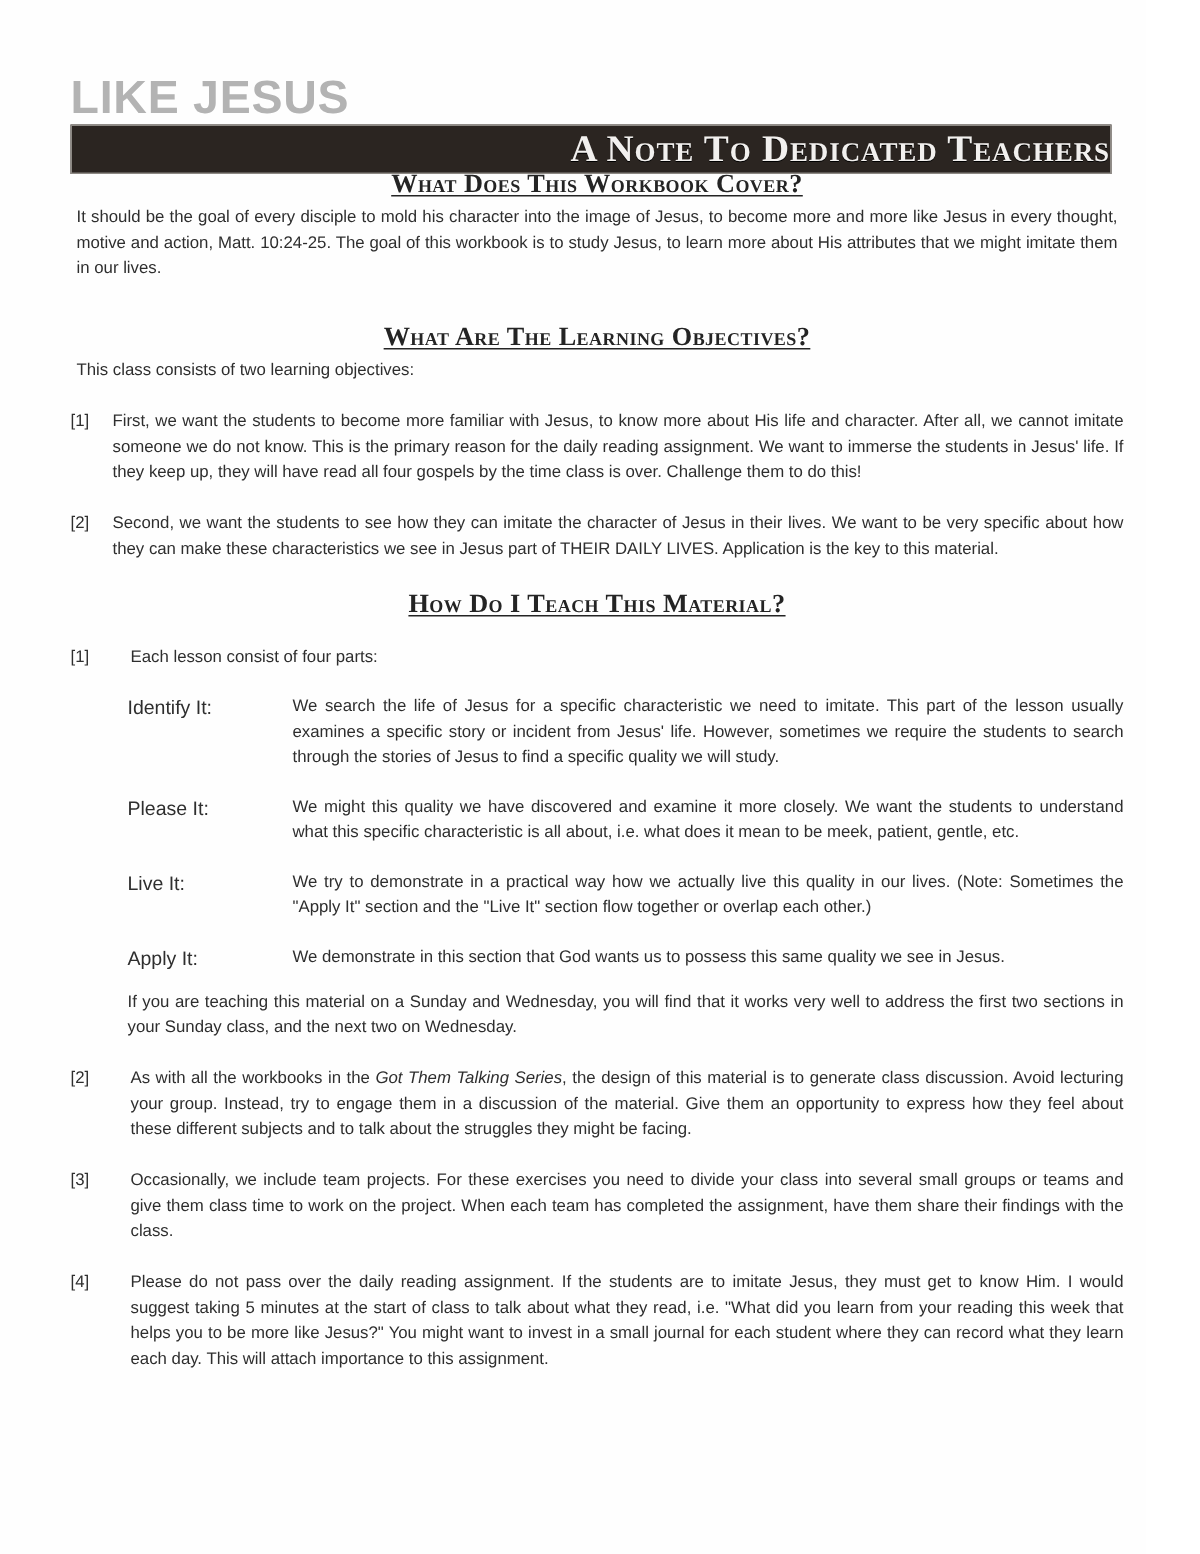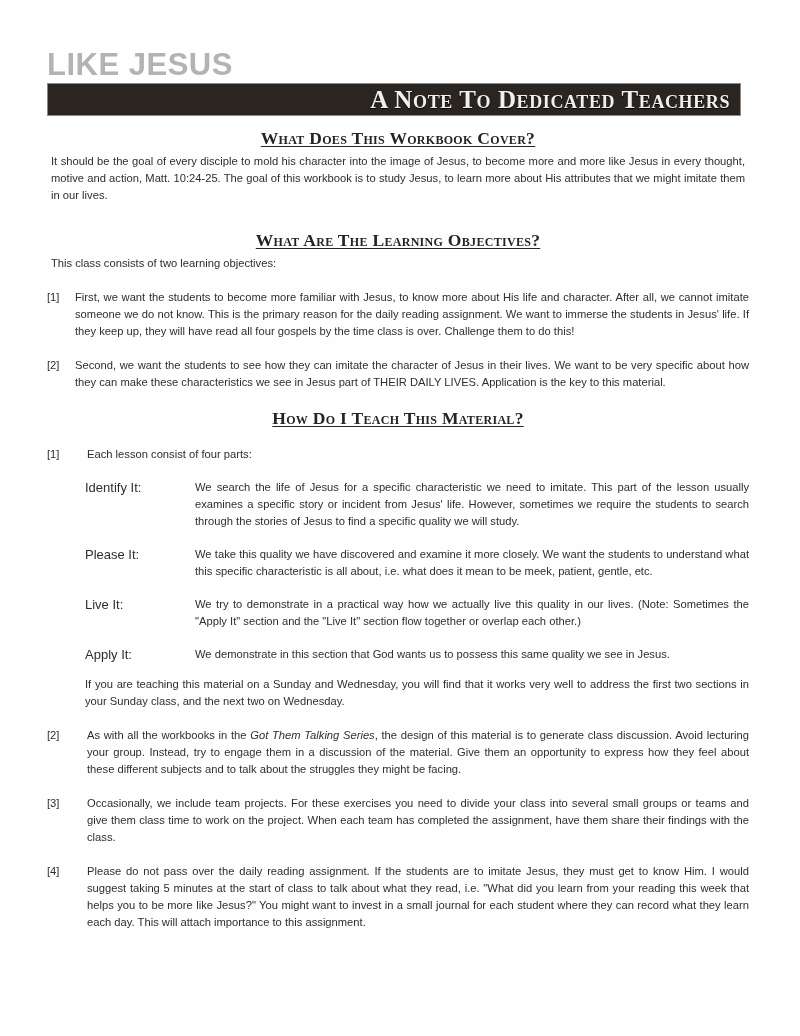--- a/index.html
+++ b/index.html
@@ -46,40 +46,39 @@
   .title-banner {
     margin-top: 1px;
     width: 694px;
     height: 33px;
     background: #2b2521;
     border: 1px solid #8d8984;
     box-sizing: border-box;
     display: flex;
     align-items: center;
     justify-content: flex-end;
-    padding-right: 10px;
     overflow: hidden;
   }
   .title-banner .banner-text {
     color: #f2f0ee;
     font-family: "Liberation Serif", serif;
     font-weight: bold;
     font-size: 25px;
     line-height: 25px;
     letter-spacing: 0.6px;
     font-variant: small-caps;
     text-shadow: 0 1px 0 #000;
     white-space: nowrap;
   }
 
   
   .content {
     position: absolute;
     left: 47px;
-    top: 128px;
+    top: 112px;
     width: 702px;
   }
 
   h2.section-heading {
     font-family: "Liberation Serif", serif;
     font-weight: bold;
     font-size: 17.5px;
     font-variant: small-caps;
     letter-spacing: 0.3px;
     color: #242424;
@@ -202,21 +201,21 @@
         <span class="item-body">Each lesson consist of four parts:</span>
       </div>
 
       <div class="def-list">
         <div class="def-row">
           <span class="def-term">Identify It:</span>
           <span class="def-desc">We search the life of Jesus for a specific characteristic we need to imitate.  This part of the lesson usually examines a specific story or incident from Jesus' life.  However, sometimes we require the students to search through the stories of Jesus to find a specific quality we will study.</span>
         </div>
         <div class="def-row">
           <span class="def-term">Please It:</span>
-          <span class="def-desc">We take this quality we have discovered and examine it more closely.  We want the students to understand what this specific characteristic is all about, i.e. what  does it mean to be meek, patient, gentle, etc.</span>
+          <span class="def-desc">We might this quality we have discovered and examine it more closely.  We want the students to understand what this specific characteristic is all about, i.e. what  does it mean to be meek, patient, gentle, etc.</span>
         </div>
         <div class="def-row">
           <span class="def-term">Live It:</span>
           <span class="def-desc">We try to demonstrate in a practical way how we actually live this quality in our lives.  (Note: Sometimes the "Apply It" section and the "Live It" section flow together or overlap each other.)</span>
         </div>
         <div class="def-row">
           <span class="def-term">Apply It:</span>
           <span class="def-desc">We demonstrate in this section that God wants us to possess this same quality we see in Jesus.</span>
         </div>
       </div>

